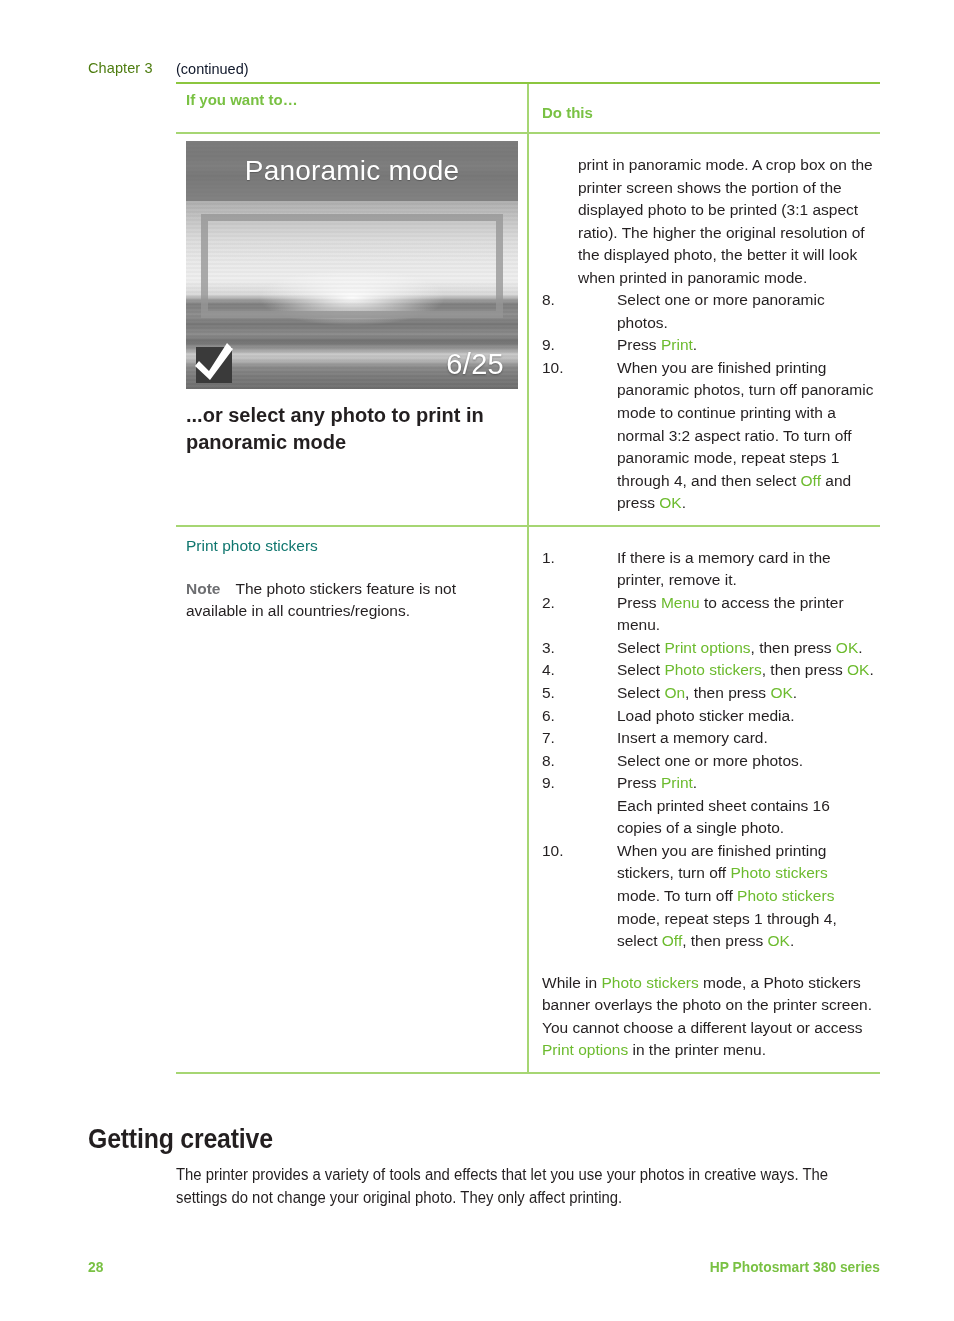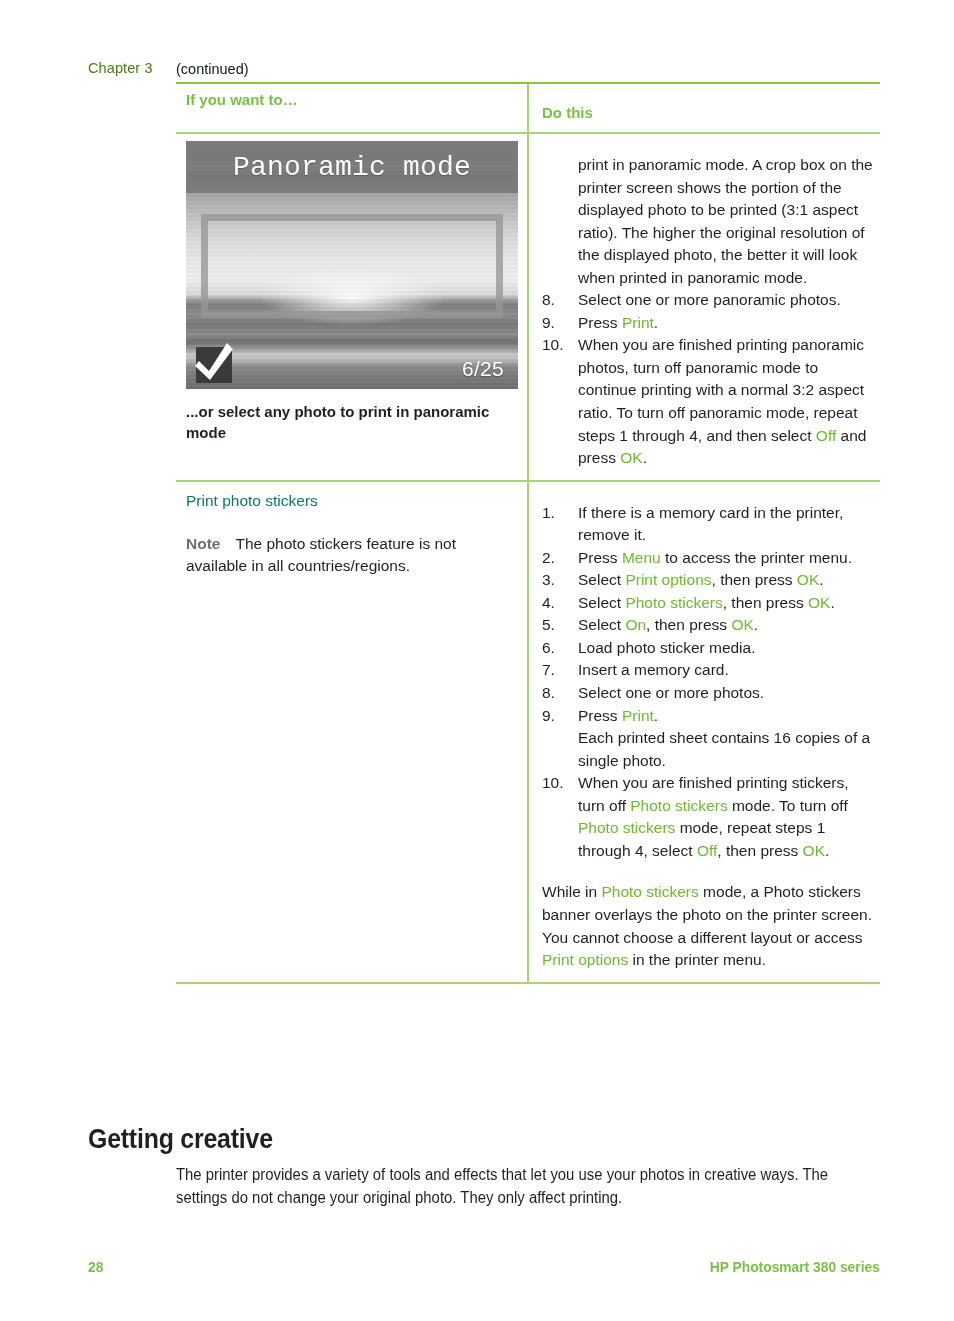--- a/index.html
+++ b/index.html
@@ -121,26 +121,25 @@
     content: "";
     position: absolute;
     inset: 0;
     background:
       repeating-linear-gradient(to bottom, rgba(255,255,255,0.05) 0 2px, rgba(0,0,0,0.05) 2px 4px);
     opacity: 0.5;
   }
   .banner {
     position: absolute;
     left: 0; top: 0; right: 0;
-    height: 52px;
+    height: 60px;
     background: rgba(112,112,112,0.72);
     display: flex;
     align-items: center;
     justify-content: center;
-    font-family: Liberation Mono, monospace;
   }
   .banner-text {
     color: #ffffff;
     font-size: 28px;
     letter-spacing: 0.2px;
     text-shadow: 0 1px 1px rgba(0,0,0,0.25);
   }
   .cropbox {
     position: absolute;
     left: 15px;
@@ -148,37 +147,37 @@
     width: 302px;
     height: 104px;
     box-sizing: border-box;
     border: 7px solid rgba(150,150,150,0.78);
   }
   .count {
     position: absolute;
     right: 14px;
     bottom: 8px;
     color: #ffffff;
-    font-size: 21px;
+    font-size: 29px;
     letter-spacing: 0.3px;
     text-shadow: 0 1px 2px rgba(0,0,0,0.35);
   }
   .checkmark {
     position: absolute;
     left: 10px;
     bottom: 6px;
     width: 36px;
     height: 36px;
     background: #3a3a3a;
   }
   .checkmark svg { position: absolute; left: -3px; top: -10px; }
 
   .caption {
     margin-top: 13px;
-    font-size: 15px;
+    font-size: 20px;
     font-weight: bold;
     line-height: 1.37;
     color: #231f20;
   }
 
   .subhead {
     font-size: 15.5px;
     font-weight: normal;
     color: #0f766e;
     line-height: 1.3;
@@ -205,20 +204,21 @@
   ol.steps > li {
     display: flex;
     align-items: flex-start;
   }
   ol.steps > li .num {
     width: 36px;
     flex: 0 0 36px;
   }
   ol.steps > li .txt {
     flex: 1 1 auto;
+    margin-left: 39px;
   }
   .lead {
     font-size: 15.5px;
     line-height: 1.455;
     padding-left: 36px;
   }
   .trail {
     font-size: 15.5px;
     line-height: 1.455;
     margin-top: 19px;

